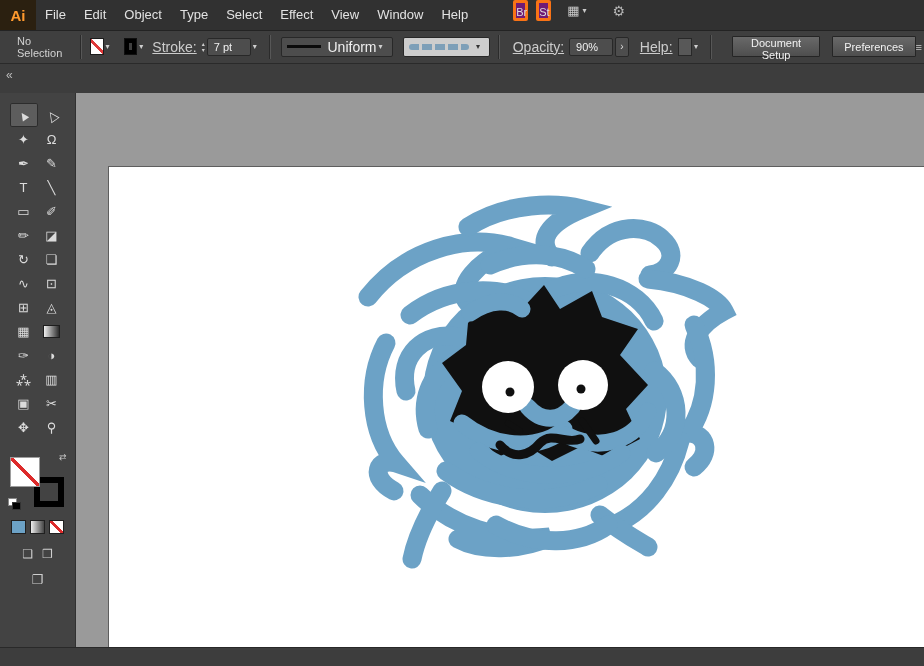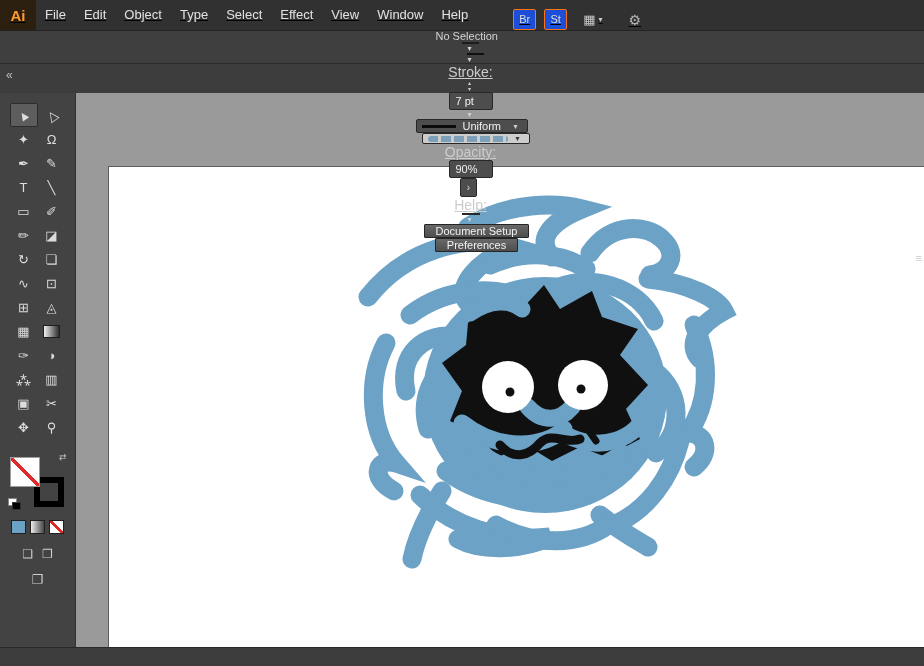--- a/index.html
+++ b/index.html
@@ -3,50 +3,50 @@
 <meta charset="utf-8">
 <style>
   html,body{margin:0;padding:0;}
   body{
     width:924px;height:666px;position:relative;overflow:hidden;
     background:#9a9a9a;font-family:"Liberation Sans",sans-serif;
     -webkit-font-smoothing:antialiased;user-select:none;
   }
   
   .menubar{position:absolute;top:0;left:0;right:0;height:30px;background:#313131;
-    border-bottom:1px solid #232323;display:flex;align-items:flex-end;z-index:30;text-decoration:underline;}
+    border-bottom:1px solid #232323;display:flex;align-items:flex-start;z-index:30;}
   .ai-logo{width:36px;height:30px;background:#2b2010;color:#ff9a2e;font-weight:bold;
     font-size:15px;display:flex;align-items:center;justify-content:center;}
   .menus{display:flex;align-items:center;height:100%;}
   .menu-item{padding:0 9px;font-size:13px;color:#e2e2e2;line-height:30px;cursor:default;}
   .mb-right{display:flex;align-items:center;margin-left:28px;}
-  .mb-btn{width:23px;height:21px;background:#1d4ed8;border:1px solid #f97316;border-radius:2px;
+  .mb-btn{width:15px;height:21px;background:#701a75;border:3px solid #f97316;border-radius:2px;
     color:#ddd;font-size:11px;margin-left:8px;padding:0;line-height:19px;}
   .ws-icon{font-size:13px;color:#c9c9c9;margin-left:16px;}
   .mb-caret{font-size:8px;color:#c9c9c9;margin-left:3px;}
   .sync{font-size:14px;color:#b5b5b5;margin-left:26px;}
   
   .controlbar{position:absolute;top:30px;left:0;right:0;height:33px;background:#3f3f3f;
-    border-bottom:1px solid #2a2a2a;display:flex;align-items:center;z-index:29;padding-left:17px;flex-direction:column;}
+    border-bottom:1px solid #2a2a2a;display:flex;align-items:center;z-index:29;padding-left:17px;}
   .cb-status{font-size:11px;color:#d2d2d2;width:70px;}
   .vsep{width:1px;height:24px;background:#2b2b2b;border-right:1px solid #575757;margin:0 8px;}
   .swatch-fill{width:15px;height:15px;background:#fff;border:1px solid #1c1c1c;
     background-image:linear-gradient(45deg,transparent 44%,#de3a3a 44%,#de3a3a 56%,transparent 56%);}
   .swatch-stroke{width:15px;height:15px;background:#3f3f3f;border:1px solid #101010;
     box-shadow:inset 0 0 0 4px #000;margin-left:10px;}
   .cb-caret{font-size:8px;color:#cfcfcf;margin:0 4px 0 2px;}
   .cb-link{font-size:14px;color:#cccccc;text-decoration:underline;margin:0 5px;}
   .stepper{display:flex;flex-direction:column;justify-content:center;margin-right:2px;}
   .stepper span{font-size:6px;line-height:6px;color:#cfcfcf;}
   .cb-input{background:#4d4d4d;border:1px solid #282828;border-radius:2px;color:#f0f0f0;
     font-size:11px;height:16px;line-height:16px;padding:0 6px;min-width:30px;}
   .profile-dd{display:flex;align-items:center;background:#4d4d4d;border:1px solid #282828;
     border-radius:2px;height:18px;padding:0 5px;margin-left:2px;width:100px;}
   .profile-line{width:34px;height:3px;background:#0b0b0b;margin-right:7px;}
-  .profile-dd .val{font-size:11px;color:#f0f0f0;flex:1;}
+  .profile-dd .val{font-size:14px;color:#f0f0f0;flex:1;}
   .brush-dd{display:flex;align-items:center;background:#cdcdcd;border:1px solid #282828;
     border-radius:2px;height:18px;width:96px;padding:0 5px;margin-left:10px;}
   .brush-preview{flex:1;height:6px;border-radius:3px;margin-right:5px;
     background:repeating-linear-gradient(90deg,#7d9fb8 0 10px,#cdcdcd 10px 13px);}
   .brush-dd .cb-caret{color:#333;}
   .cb-arrow{width:15px;height:18px;background:#4d4d4d;border:1px solid #282828;border-radius:2px;
     color:#ddd;font-size:10px;text-align:center;line-height:17px;margin:0 6px 0 2px;}
   .style-swatch{width:16px;height:16px;background:#585858;border:1px solid #282828;}
   .cb-btn{background:linear-gradient(#696969,#4e4e4e);border:1px solid #252525;border-radius:1px;
     color:#f2f2f2;font-size:11px;height:21px;padding:0 11px;margin-left:12px;}

